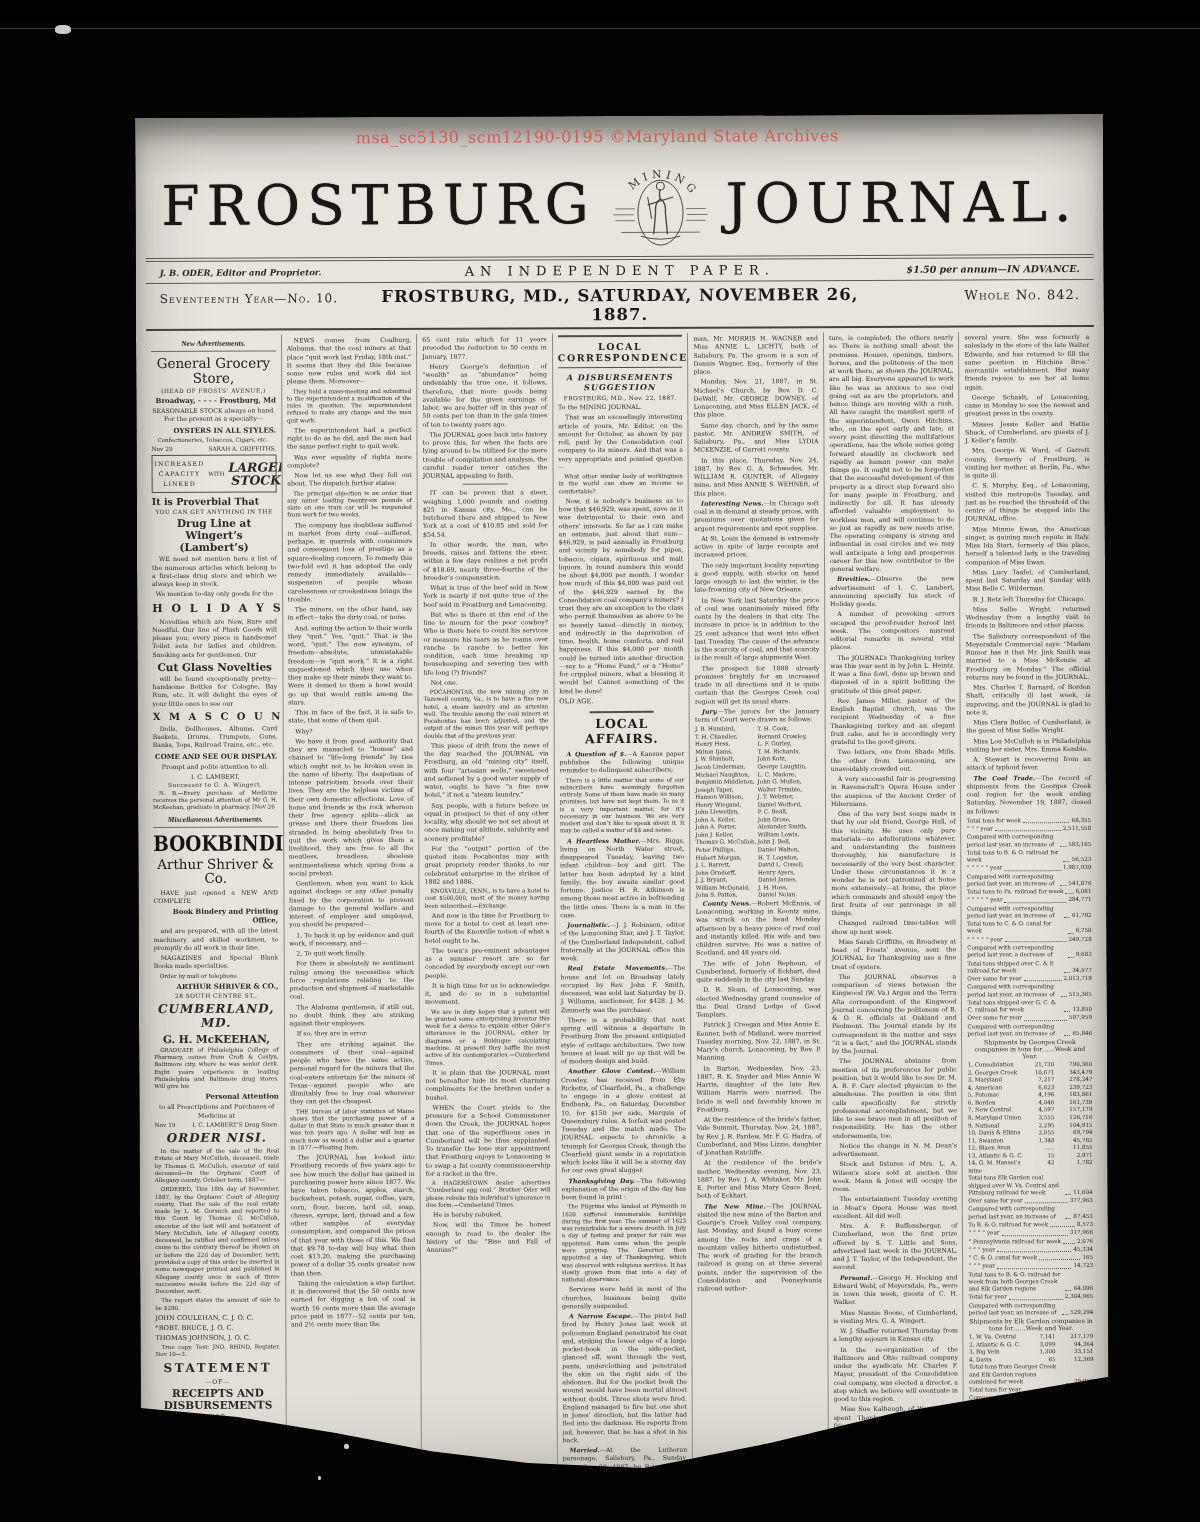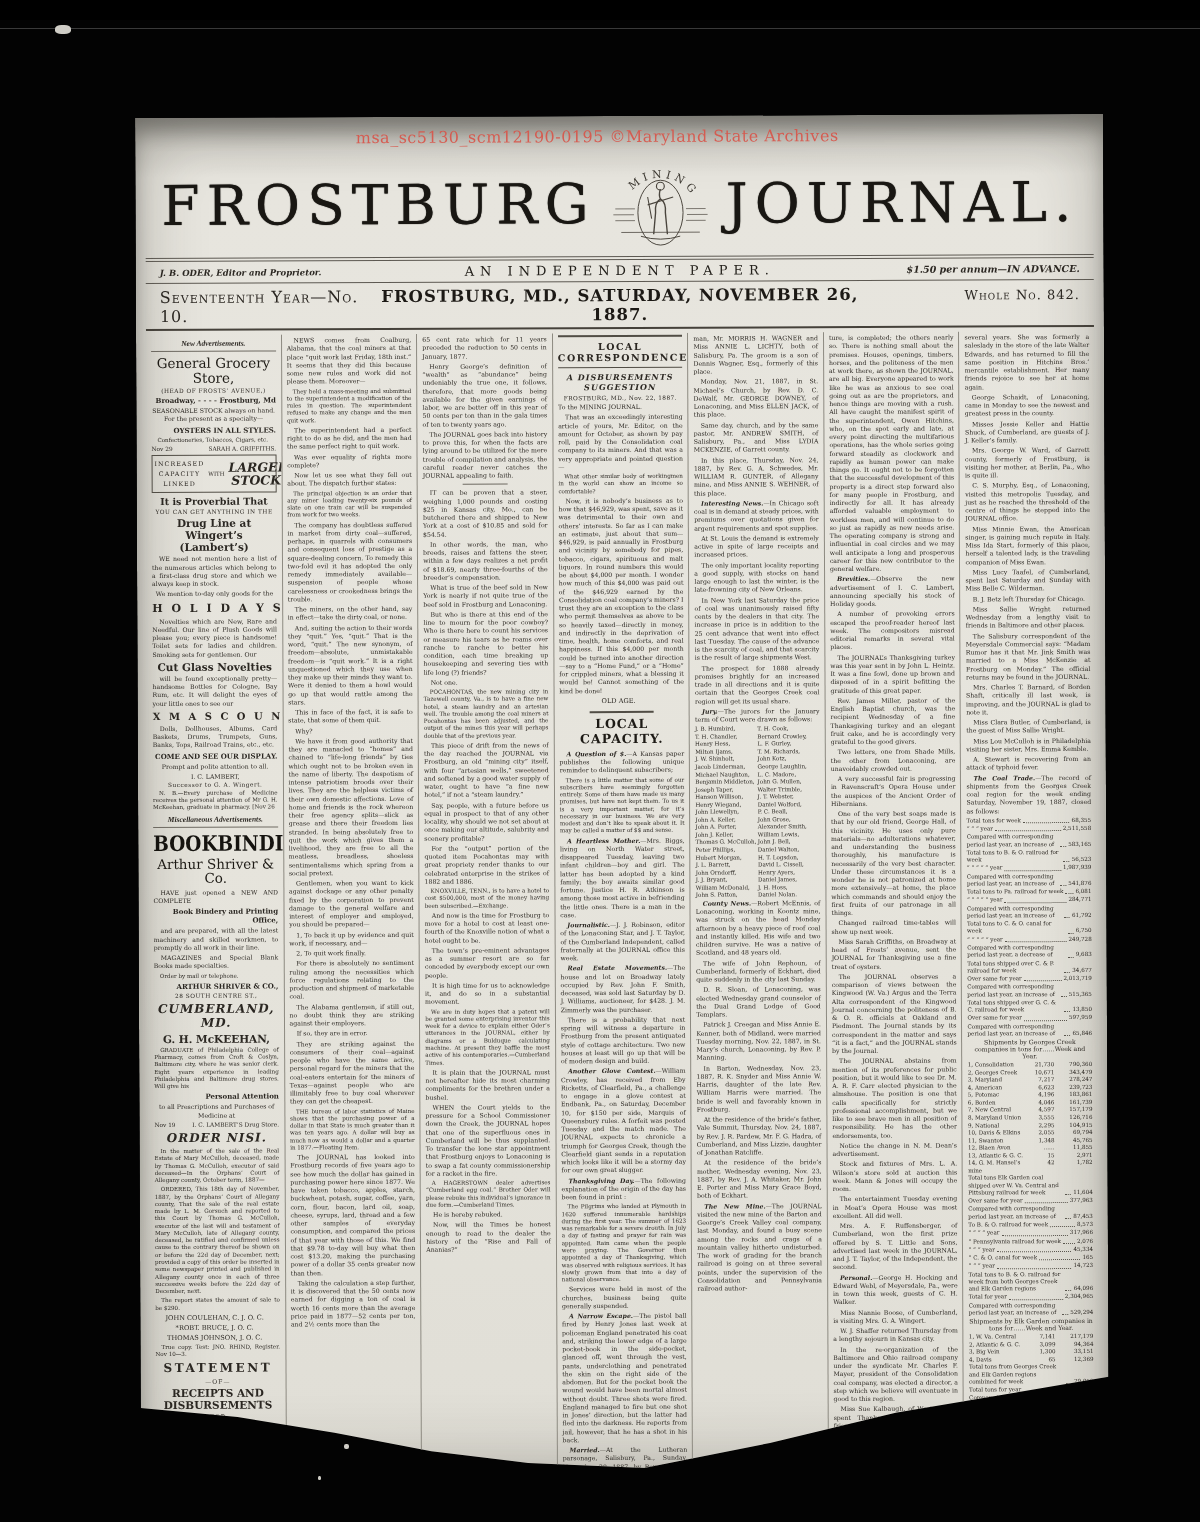--- a/index.html
+++ b/index.html
@@ -22,45 +22,45 @@
              text-shadow:0 0 1px #191713;}
   #emblem{width:118px;height:108px;flex:0 0 auto;margin:0 6px;}
   .rule-double{border-top:1px solid #5d5952;border-bottom:1px solid #5d5952;height:2px;margin:0 10px;}
   #info-row{display:flex;justify-content:space-between;align-items:center;padding:3px 14px;
             border-bottom:1px solid #5d5952;margin:0 10px;}
   #info-row .ed{font-style:italic;font-weight:bold;font-size:8.5px;flex:1;}
   #info-row .indep{font-size:13px;letter-spacing:6px;flex:2;text-align:center;color:#23201b;}
   #info-row .price{font-style:italic;font-weight:bold;font-size:9.5px;flex:1;text-align:right;}
   #date-row{display:flex;justify-content:space-between;align-items:baseline;padding:4px 14px 3px;
             border-bottom:2px solid #45413a;margin:0 10px;}
-  #date-row .vol,#date-row .whole{font-variant:small-caps;font-size:16px;letter-spacing:1px;flex:1;}
+  #date-row .vol,#date-row .whole{font-variant:small-caps;font-size:12px;letter-spacing:1px;flex:1;}
   #date-row .whole{text-align:right;font-size:13px;}
   #date-row .date{font-size:16.5px;font-weight:bold;letter-spacing:1px;flex:2.2;text-align:center;color:#1c1915;}
   
   #cols{display:flex;align-items:stretch;margin:4px 10px 0;height:1150px;overflow:hidden;}
   .col{flex:1 1 0;padding:2px 5px 0;overflow:hidden;border-left:1px solid #8d8a81;}
   .col:first-child{border-left:none;}
   
   .blk{margin:0 0 2px;}
   .p,.pn,.pc{font-size:6.2px;line-height:1.33;text-align:justify;}
   .p{text-indent:7px;}
   .pc{text-align:center;text-indent:0;}
   .pf{font-size:5.6px;line-height:1.3;text-align:justify;text-indent:6px;}
   .ih{font-style:italic;font-weight:bold;text-align:center;font-size:7.5px;
       border-bottom:1px solid #6e6a62;padding:1px 0 3px;margin:1px 0 4px;font-family:Liberation Serif, serif;}
   .d1{font-size:13.5px;text-align:center;line-height:1.08;margin:3px 0;color:#1d1a15;}
   .d2{font-size:10.5px;font-weight:bold;text-align:center;line-height:1.15;margin:2px 0;}
   .d3{font-size:12px;font-weight:bold;font-style:italic;text-align:center;letter-spacing:1px;margin:3px 0;}
-  .dm{font-size:9.5px;font-weight:bold;text-align:center;margin:2px 0;}
+  .dm{font-size:9.5px;font-weight:bold;margin:2px 0;}
   .cs{font-size:5.8px;text-align:center;letter-spacing:.5px;}
   .lc{font-size:6.2px;text-align:center;}
   .lb{font-size:7px;font-weight:bold;text-align:right;}
   .sp{font-weight:bold;text-align:center;letter-spacing:2.5px;font-size:10px;margin:3px 0;white-space:nowrap;}
   .hg{font-size:18.5px;font-weight:bold;text-align:center;margin:5px 0 3px;transform:scaleY(1.15);color:#15130f;}
-  .sig{text-align:center;font-size:6.6px;font-variant:small-caps;padding-right:6px;}
+  .sig{text-align:left;font-size:6.6px;font-variant:small-caps;padding-right:6px;}
   .dl{text-align:center;font-size:5.8px;letter-spacing:.4px;}
   .rule{height:1px;background:#6e6a62;width:36%;margin:4px auto;}
   .dash{text-align:center;font-size:6px;letter-spacing:1px;margin:1px 0;}
   .sh1{text-align:center;font-weight:bold;font-size:9.5px;letter-spacing:1.5px;
        border-top:2px solid #514d45;border-bottom:1px solid #514d45;padding:4px 0;margin:0 0 4px;}
   .sh2{text-align:center;font-weight:bold;font-size:12.5px;letter-spacing:1px;margin:6px 0 4px;color:#1d1a15;}
   .sh2::before{content:"";display:block;width:52%;height:2px;background:#514d45;margin:0 auto 3px;}
   .item{font-size:6.2px;line-height:1.33;text-align:justify;text-indent:7px;margin:0 0 2px;}
   .item .ld{font-weight:bold;font-style:italic;}
   .st{display:flex;align-items:flex-end;font-size:5.6px;line-height:1.3;margin-bottom:1px;}
@@ -256,21 +256,21 @@
         </div>
         <div class="col">
           <div class="blk sh1">LOCAL CORRESPONDENCE.</div>
           <div class="blk d3" style="font-size: 8px;">A DISBURSEMENTS SUGGESTION</div>
           <div class="blk dl">FROSTBURG, MD., Nov. 22, 1887.</div>
           <div class="blk pn">To the MINING JOURNAL.</div>
           <div class="blk p">That was an exceedingly interesting article of yours, Mr. Editor, on the amount for October, as shown by pay roll, paid by the Consolidation coal company to its miners.  And that was a very appropriate and pointed question—</div>
           <div class="blk pf">What other similar body of workingmen in the world can show an income so comfortable?</div>
           <div class="blk p">Now, it is nobody’s business as to how that $46,929, was spent, save as it was detrimental to their own and others’ interests.  So far as I can make an estimate, just about that sum—$46,929, is paid annually in Frostburg and vicinity by somebody for pipes, tobacco, cigars, spirituous and malt liquors.  In round numbers this would be about $4,000 per month.  I wonder how much of this $4,000 was paid out of the $46,929 earned by the Consolidation coal company’s miners?  I trust they are an exception to the class who permit themselves as above to be so heavily taxed—directly in money, and indirectly in the deprivation of time, health, home comforts, and real happiness.  If this $4,000 per month could be turned into another direction—say to a “Home Fund,” or a “Home” for crippled miners, what a blessing it would be!  Cannot something of the kind be done!</div>
           <div class="blk sig">OLD AGE.</div>
-          <div class="blk sh2">LOCAL CAPACITY.</div>
+          <div class="blk sh2">LOCAL AFFAIRS.</div>
           <div class="item"><span class="ld">A Question of $.</span>—A Kansas paper publishes the following unique reminder to delinquent subscribers;</div>
           <div class="blk pf">There is a little matter that some of our subscribers have seemingly forgotten entirely.  Some of them have made us many promises, but have not kept them.  To us it is a very important matter, for it’s necessary in our business.  We are very modest and don’t like to speak about it.  It may be called a matter of $$ and sense.</div>
           <div class="item"><span class="ld">A Heartless Mother.</span>—Mrs. Biggs, living on North Water street, disappeared Tuesday, leaving two infant children—boy and girl.  The latter has been adopted by a kind family; the boy awaits similar good fortune.  Justice H. R. Atkinson is among those most active in befriending the little ones.  There is a man in the case.</div>
           <div class="item"><span class="ld">Journalistic.</span>—J. J. Robinson, editor of the Lonaconing Star, and J. T. Taylor, of the Cumberland Independent, called fraternally at the JOURNAL office this week.</div>
           <div class="item"><span class="ld">Real Estate Movements.</span>—The house and lot on Broadway lately occupied by Rev. John F. Smith, deceased, was sold last Saturday by D. J. Williams, auctioneer, for $428.  J. M. Zimmerly was the purchaser.</div>
           <div class="blk p">There is a probability that next spring will witness a departure in Frostburg from the present antiquated style of cottage architecture.  Two new houses at least will go up that will be of modern design and build.</div>
           <div class="item"><span class="ld">Another Glove Contest.</span>—William Crowley, has received from Eby Ricketts, of Clearfield, Pa., a challenge to engage in a glove contest at Endbank, Pa., on Saturday, December 10, for $150 per side, Marquis of Queensbury rules.  A forfeit was posted Tuesday and the match made.  The JOURNAL expects to chronicle a triumph for Georges Creek, though the Clearfield giant sends in a reputation which looks like it will be a stormy day for our own great slugger.</div>
           <div class="item"><span class="ld">Thanksgiving Day.</span>—The following explanation of the origin of the day has been found in print :</div>
           <div class="blk pf">The Pilgrims who landed at Plymouth in 1620 suffered innumerable hardships during the first year.  The summer of 1623 was remarkable for a severe drouth.  In July a day of fasting and prayer for rain was appointed.  Rain came when the people were praying.  The Governor then appointed a day of Thanksgiving, which was observed with religious services.  It has slowly grown from that into a day of national observance.</div>
           <div class="blk p">Services were held in most of the churches, business being quite generally suspended.</div>

